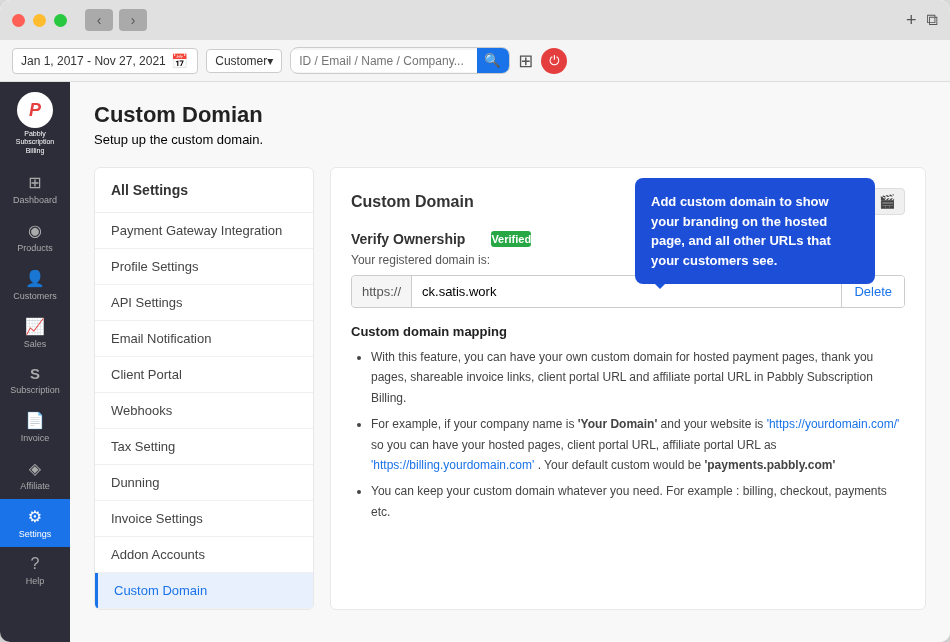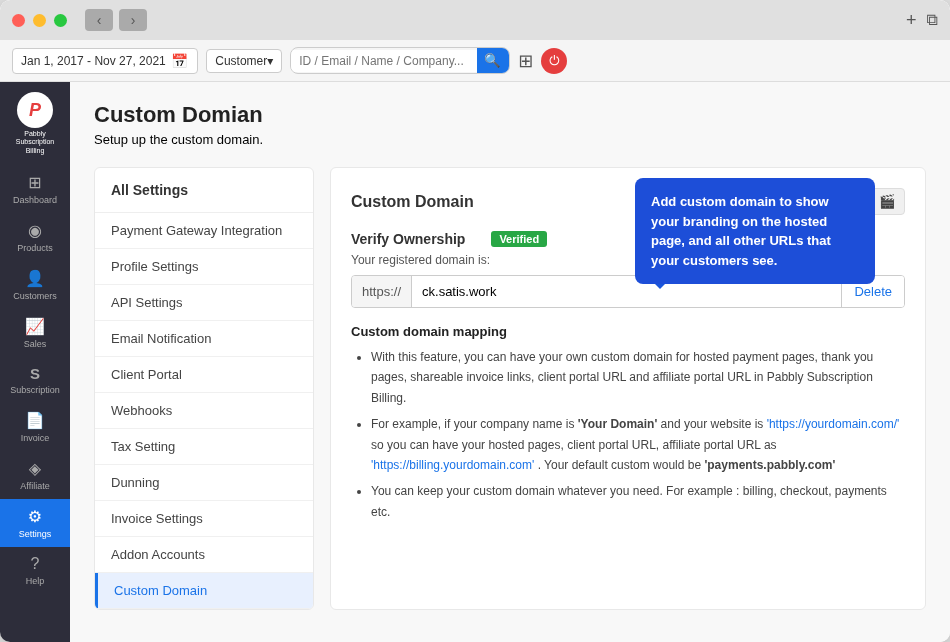--- a/index.html
+++ b/index.html
@@ -60,21 +60,21 @@
 
     
     .settings-panel { flex: 1; background: #fff; border: 1px solid #e8e8e8; border-radius: 6px; padding: 20px; position: relative; }
     .panel-header { display: flex; justify-content: space-between; align-items: center; margin-bottom: 16px; }
     .panel-title { font-size: 16px; font-weight: 600; color: #333; }
     .video-icon-btn { background: #f0f0f0; border: 1px solid #ddd; border-radius: 4px; padding: 5px 8px; cursor: pointer; }
 
     
     .verify-row { display: flex; gap: 26px; margin-bottom: 6px; }
     .verify-label { font-size: 14px; font-weight: 600; color: #333; }
-    .verified-badge { background: #28a745; color: #fff; font-size: 11px; padding: 2px 8px; border-radius: 3px; font-weight: 600; }
+    .verified-badge { background: #28a745; color: #fff; font-size: 11px; padding: 2px 0; border-radius: 3px; font-weight: 600; }
     .registered-label { font-size: 12px; color: #555; margin-bottom: 8px; }
 
     
     .domain-input-row { display: flex; align-items: center; border: 1px solid #ccc; border-radius: 4px; overflow: hidden; margin-bottom: 16px; }
     .domain-prefix { background: #f5f5f5; padding: 8px 10px; font-size: 13px; color: #555; border-right: 1px solid #ccc; }
     .domain-value { padding: 8px 10px; font-size: 13px; color: #000000; flex: 1; }
     .delete-btn { background: #fff; border: none; border-left: 1px solid #ccc; padding: 8px 12px; color: #1a73e8; font-size: 13px; cursor: pointer; }
 
     
     .mapping-title { font-size: 13px; font-weight: 700; color: #222; margin-bottom: 8px; }

